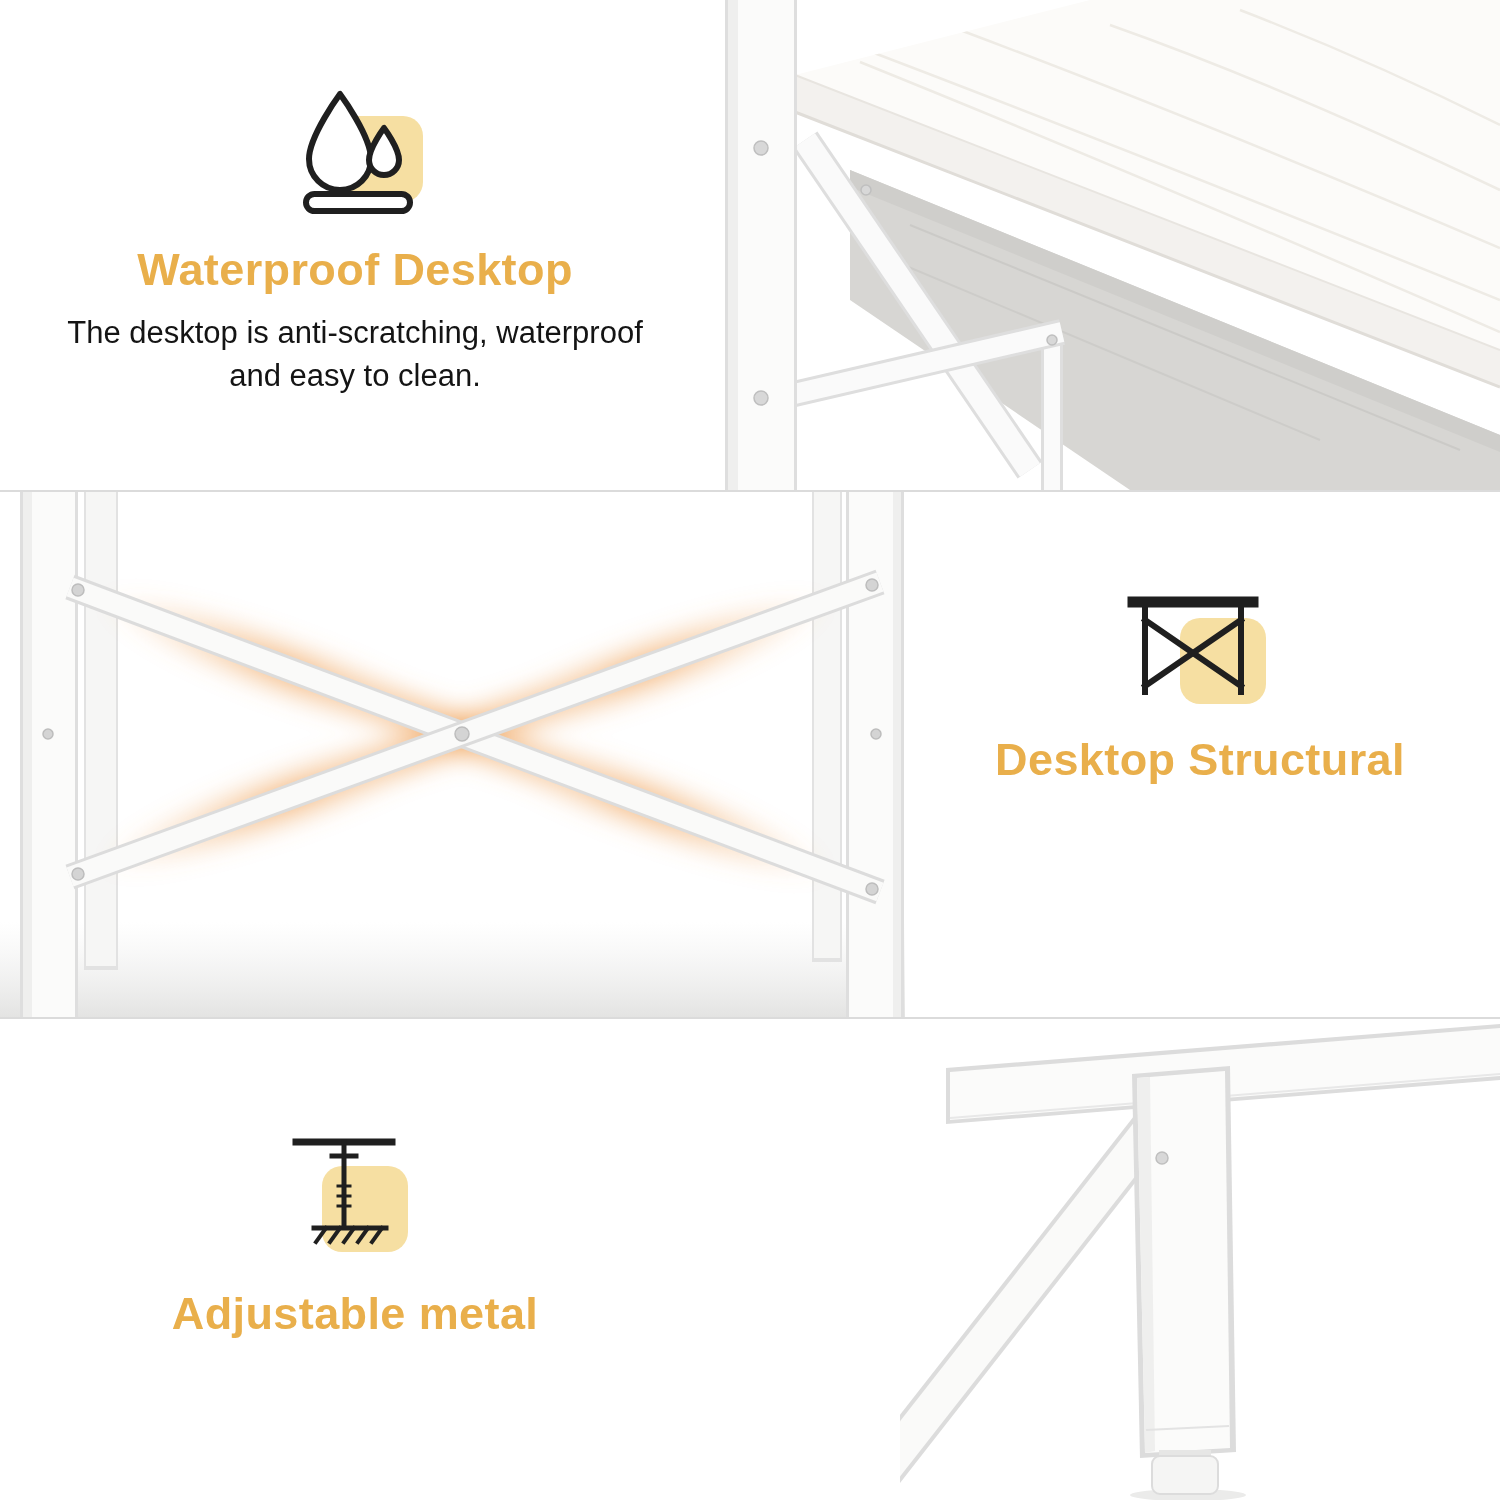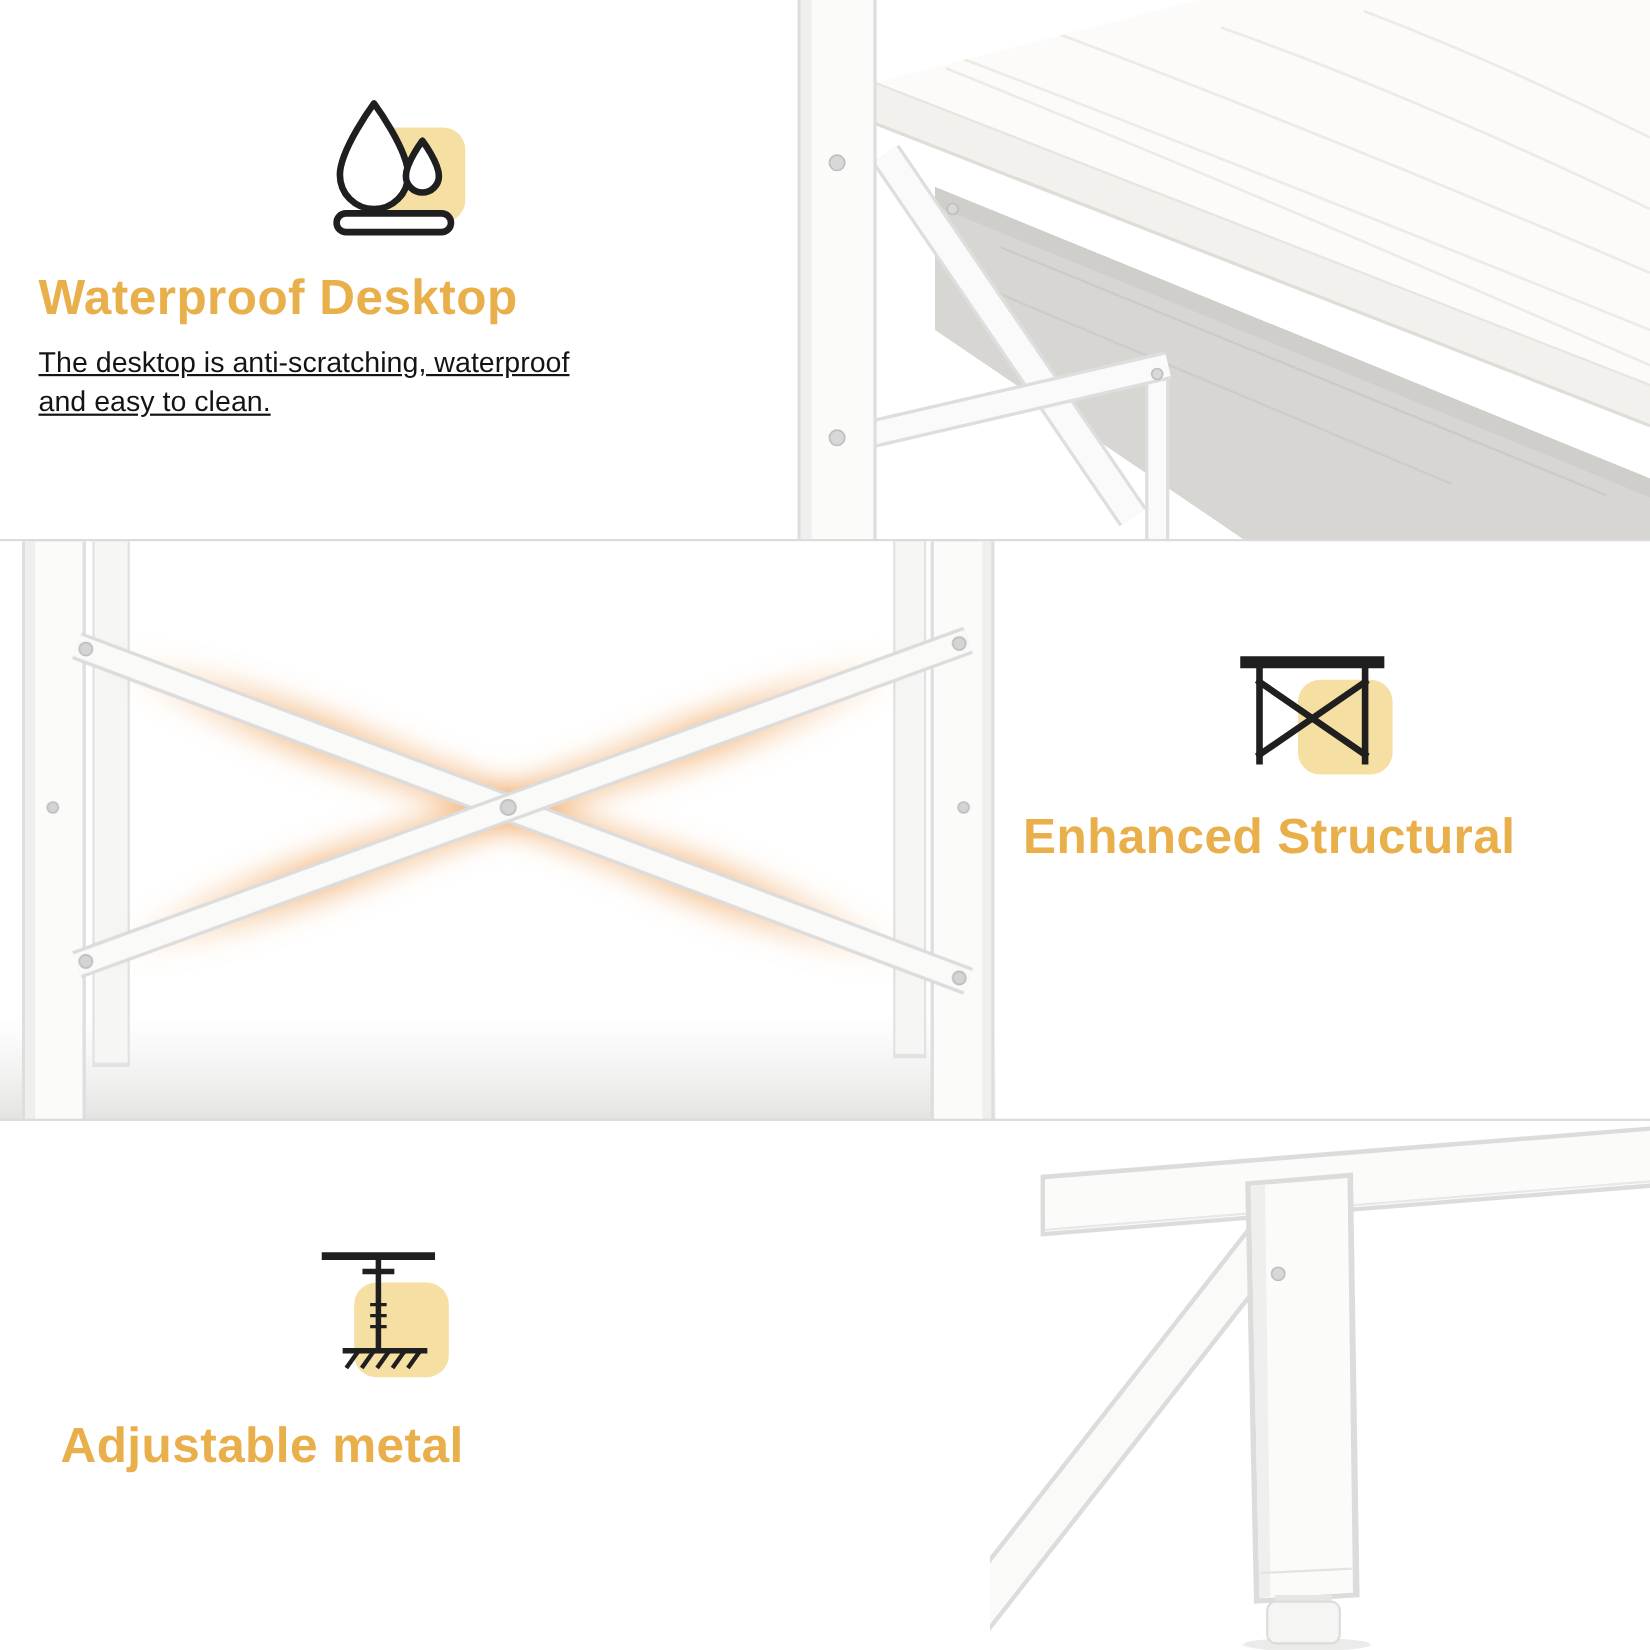--- a/index.html
+++ b/index.html
@@ -3,31 +3,30 @@
 <meta charset="utf-8">
 <style>
   html,body{margin:0;padding:0;background:#ffffff;}
   .canvas{
     position:relative;width:1500px;height:1500px;background:#ffffff;overflow:hidden;
     font-family:"Liberation Sans",sans-serif;color:var(--body-text,#141414);
   }
   .photo{position:absolute;}
   .photo svg{display:block;width:100%;height:100%;}
   .divider{position:absolute;left:0;width:1500px;height:2px;background:var(--divider,#dbdbdb);}
-  .feature{position:absolute;}
+  .feature{position:absolute;text-align:center;}
   .icon-wrap{width:150px;height:150px;margin:0 auto;}
   .icon-wrap svg{display:block;width:100%;height:100%;}
   .feature-title{
     margin:16px 0 0;font-size:45px;font-weight:700;letter-spacing:.4px;
     color:var(--accent,#E9AF4B);
   }
   .feature-body{
-    margin:16px 0 0;font-size:26px;line-height:1.38;white-space:pre-line;
+    margin:16px 0 0;font-size:31px;line-height:1.38;white-space:pre-line;
     color:var(--body-text,#141414);
-    text-decoration:underline;
   }
 </style>
 </head>
 <body>
 
 <div class="canvas">
 
   <div class="photo" style="left:700px;top:0;width:800px;height:490px">
     <svg viewBox="0 0 800 490" preserveAspectRatio="none">
       <defs>
@@ -203,21 +202,21 @@
         <rect x="55" y="50" width="86" height="86" rx="20" style="fill:var(--icon-bg,#F6DFA2)"></rect>
         <g style="stroke:var(--icon-stroke,#1F1F1F)" stroke-linecap="square">
           <line x1="8" y1="34" x2="128" y2="34" stroke-width="11"></line>
           <line x1="20" y1="40" x2="20" y2="124" stroke-width="6"></line>
           <line x1="116" y1="40" x2="116" y2="124" stroke-width="6"></line>
           <line x1="20" y1="52" x2="116" y2="118" stroke-width="6"></line>
           <line x1="20" y1="118" x2="116" y2="52" stroke-width="6"></line>
         </g>
       </svg>
     </div>
-    <h2 class="feature-title">Enhanced Structural</h2>
+    <h2 class="feature-title">Desktop Structural</h2>
   </div>
 
   <div class="feature" style="left:55px;top:1122px;width:600px">
     <div class="icon-wrap">
       <svg viewBox="0 0 150 150">
         <rect x="42" y="44" width="86" height="86" rx="20" style="fill:var(--icon-bg,#F6DFA2)"></rect>
         <g style="stroke:var(--icon-stroke,#1F1F1F)" stroke-linecap="square">
           <line x1="16" y1="20" x2="112" y2="20" stroke-width="7"></line>
           <line x1="64" y1="20" x2="64" y2="104" stroke-width="5"></line>
           <line x1="52" y1="34" x2="76" y2="34" stroke-width="5"></line>

